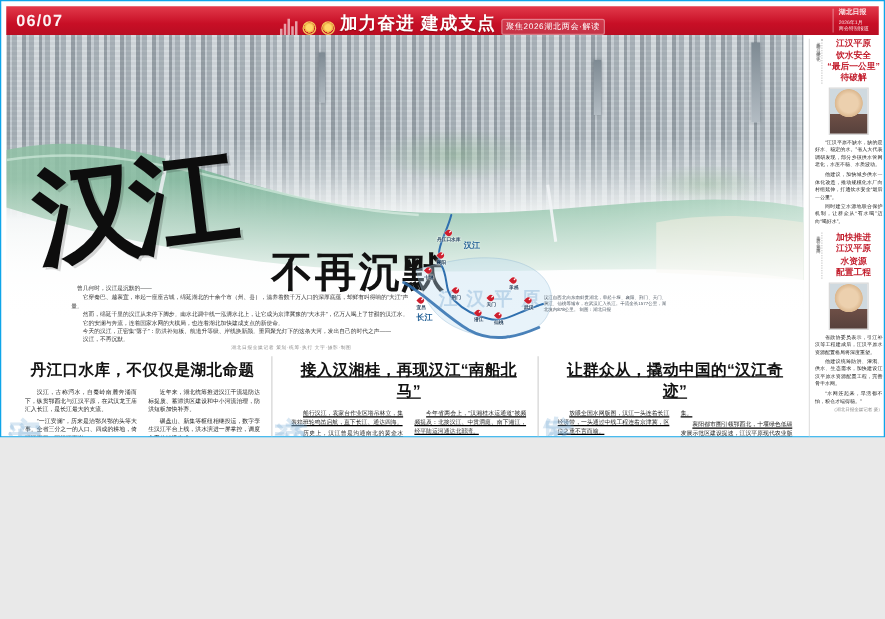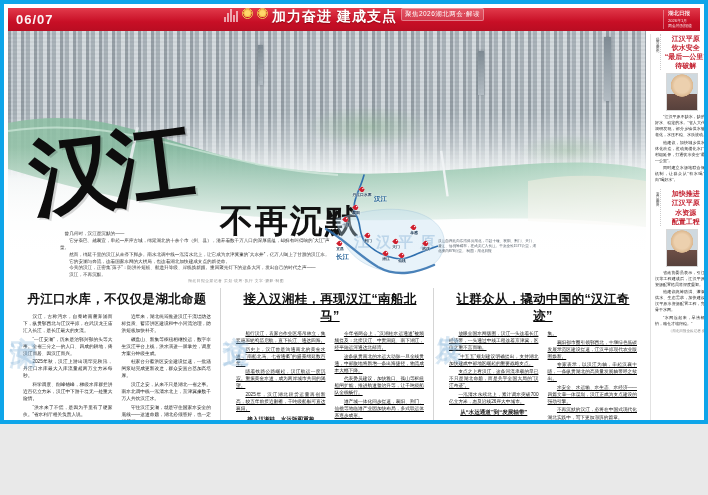--- a/index.html
+++ b/index.html
@@ -1,24 +1,24 @@
 <!DOCTYPE html>
 <html><head>
 <meta charset="utf-8">
 <style>
   html,body{margin:0;padding:0;background:#e9e9e9;}
-  .page{position:relative;width:708px;height:424px;background:#fff;overflow:hidden;
-        font-family:"Liberation Sans","DejaVu Sans",sans-serif;border:4px solid #0ea5e9;box-sizing:border-box;}
+  .page{position:relative;width:708px;height:350px;background:#fff;overflow:hidden;
+        font-family:"Liberation Sans","DejaVu Sans",sans-serif;border:1px solid #0ea5e9;box-sizing:border-box;}
   
   .banner{position:absolute;left:4px;top:4px;right:4px;height:23px;
           background:linear-gradient(180deg,#e23a4b 0%,#c80f26 60%,#b90d22 100%);
           color:#fff;display:flex;align-items:center;}
   .folio{font-size:13px;font-weight:bold;letter-spacing:1px;margin-left:8px;opacity:.95;}
   .banner-center{position:absolute;left:50%;top:0;height:100%;transform:translateX(-50%);
-                 display:flex;align-items:flex-start;gap:4px;white-space:nowrap;}
+                 display:flex;align-items:flex-end;gap:4px;white-space:nowrap;}
   .skyline{display:flex;align-items:flex-end;gap:1px;height:14px;opacity:.8;}
   .skyline i{display:block;width:2px;background:rgba(255,255,255,.75);}
   .emblem{width:11px;height:11px;border-radius:50%;
           background:radial-gradient(circle at 50% 45%,#ffd76a 0 35%,#e9a93c 60%,#c9122b 62%);
           border:1px solid #f3c85a;box-sizing:border-box;}
   .banner-title{font-size:14px;font-weight:bold;letter-spacing:1px;text-shadow:0 1px 1px rgba(90,0,0,.5);}
   .banner-tag{font-size:6.5px;background:rgba(255,255,255,.16);border:1px solid rgba(255,255,255,.35);
               border-radius:2px;padding:1px 3px;letter-spacing:.5px;}
   .masthead{margin-left:auto;margin-right:8px;text-align:left;font-size:4px;line-height:1.35;
             border-left:1px solid rgba(255,255,255,.4);padding-left:4px;opacity:.9;}

